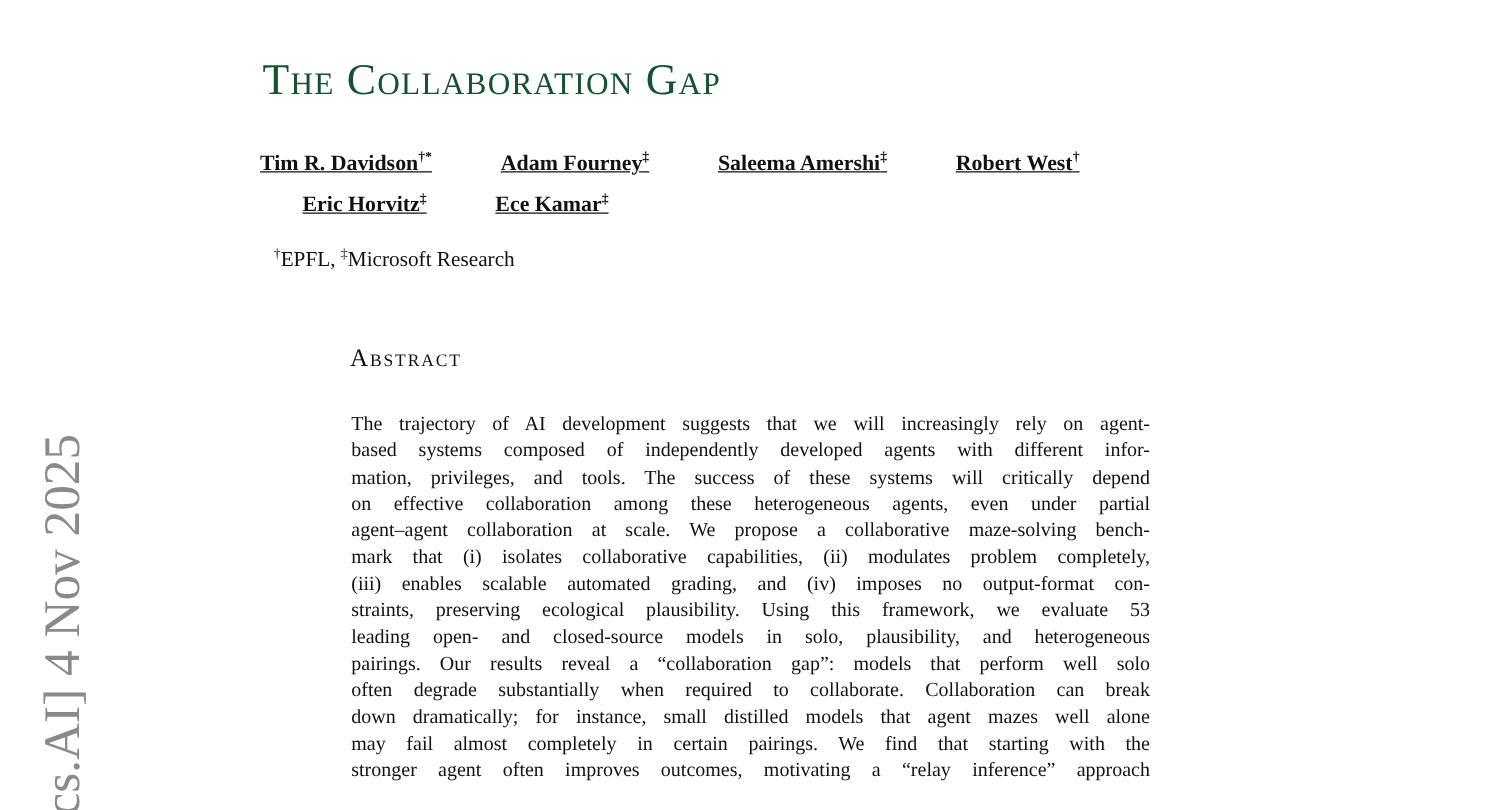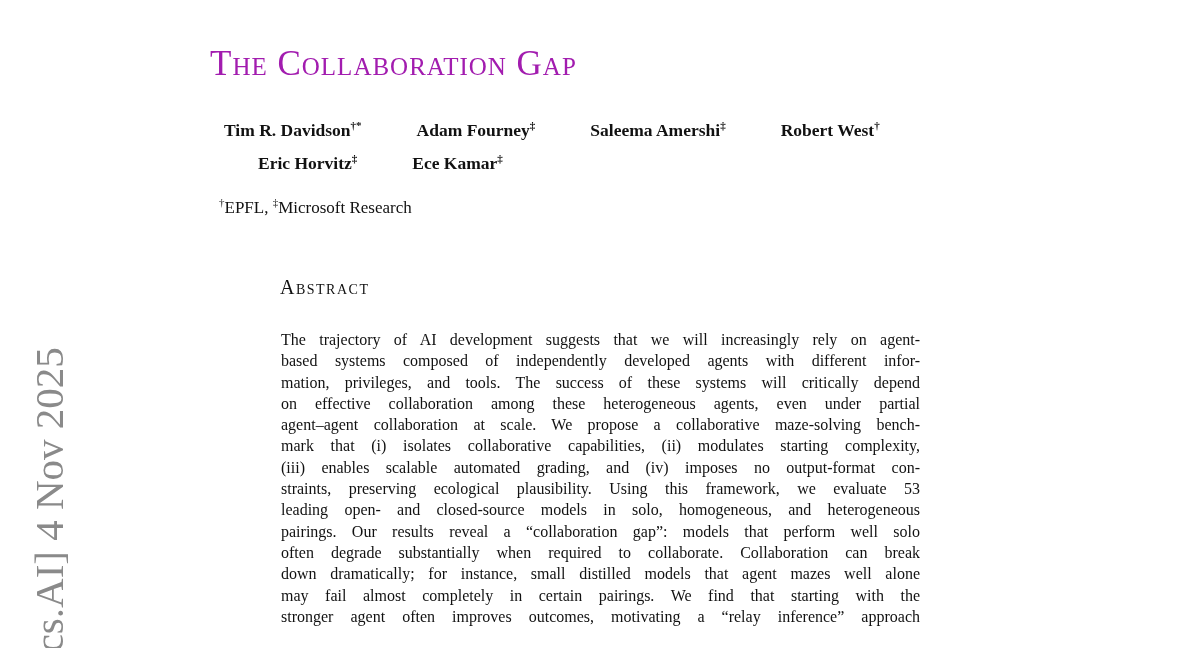--- a/index.html
+++ b/index.html
@@ -32,30 +32,31 @@
     white-space:nowrap;
   }
   .title{
     position:absolute;
     left:210px; top:44px;
     margin:0;
     font-weight:normal;
     font-variant:small-caps;
     font-size:35px;
     letter-spacing:1px;
-    color:#a21caf;
+    color:#14532d;
   }
   .authors{
     position:absolute;
-    left:224px;
+    left:208px;
     display:flex;
     column-gap:55px;
     font-weight:bold;
     font-size:17.5px;
     white-space:nowrap;
+    text-decoration:underline;
   }
   .authors.row1{top:120px;}
   .authors.row2{top:153px;margin-left:34px;}
   .authors sup{font-size:11px; line-height:0;}
   .affiliation{
     position:absolute;
     left:219px; top:198px;
     font-size:17px;
     text-align:right;
   }
@@ -104,23 +105,23 @@
   <div class="affiliation" id="affiliation"><sup>†</sup>EPFL, <sup>‡</sup>Microsoft Research</div>
 
   <div class="abs-heading">Abstract</div>
 
   <div class="abs-body" id="abstract-body">
       <div class="abs-line">The trajectory of AI development suggests that we will increasingly rely on agent-</div>
       <div class="abs-line">based systems composed of independently developed agents with different infor-</div>
       <div class="abs-line">mation, privileges, and tools. The success of these systems will critically depend</div>
       <div class="abs-line">on effective collaboration among these heterogeneous agents, even under partial</div>
       <div class="abs-line">agent–agent collaboration at scale. We propose a collaborative maze-solving bench-</div>
-      <div class="abs-line">mark that (i) isolates collaborative capabilities, (ii) modulates starting complexity,</div>
+      <div class="abs-line">mark that (i) isolates collaborative capabilities, (ii) modulates problem completely,</div>
       <div class="abs-line">(iii) enables scalable automated grading, and (iv) imposes no output-format con-</div>
       <div class="abs-line">straints, preserving ecological plausibility. Using this framework, we evaluate 53</div>
-      <div class="abs-line">leading open- and closed-source models in solo, homogeneous, and heterogeneous</div>
+      <div class="abs-line">leading open- and closed-source models in solo, plausibility, and heterogeneous</div>
       <div class="abs-line">pairings. Our results reveal a “collaboration gap”: models that perform well solo</div>
       <div class="abs-line">often degrade substantially when required to collaborate. Collaboration can break</div>
       <div class="abs-line">down dramatically; for instance, small distilled models that agent mazes well alone</div>
       <div class="abs-line">may fail almost completely in certain pairings.  We find that starting with the</div>
       <div class="abs-line">stronger agent often improves outcomes, motivating a “relay inference” approach</div>
     </div>
 </div>
 
 </body></html>

